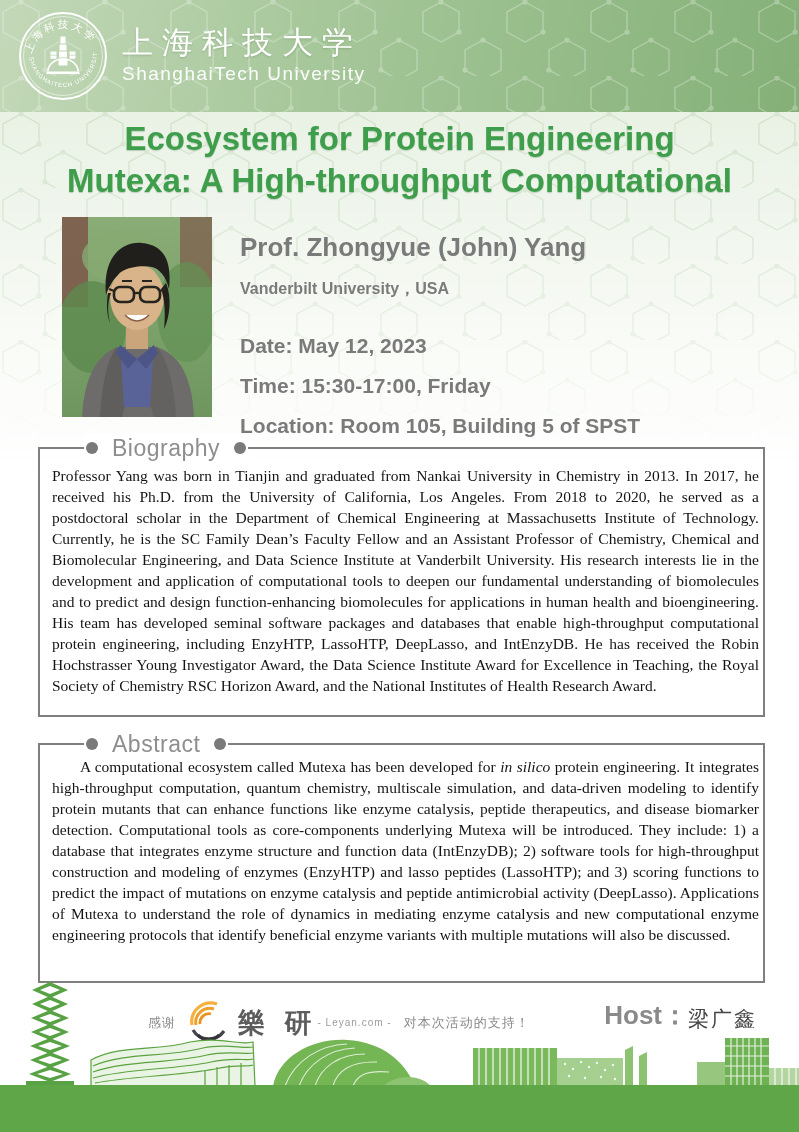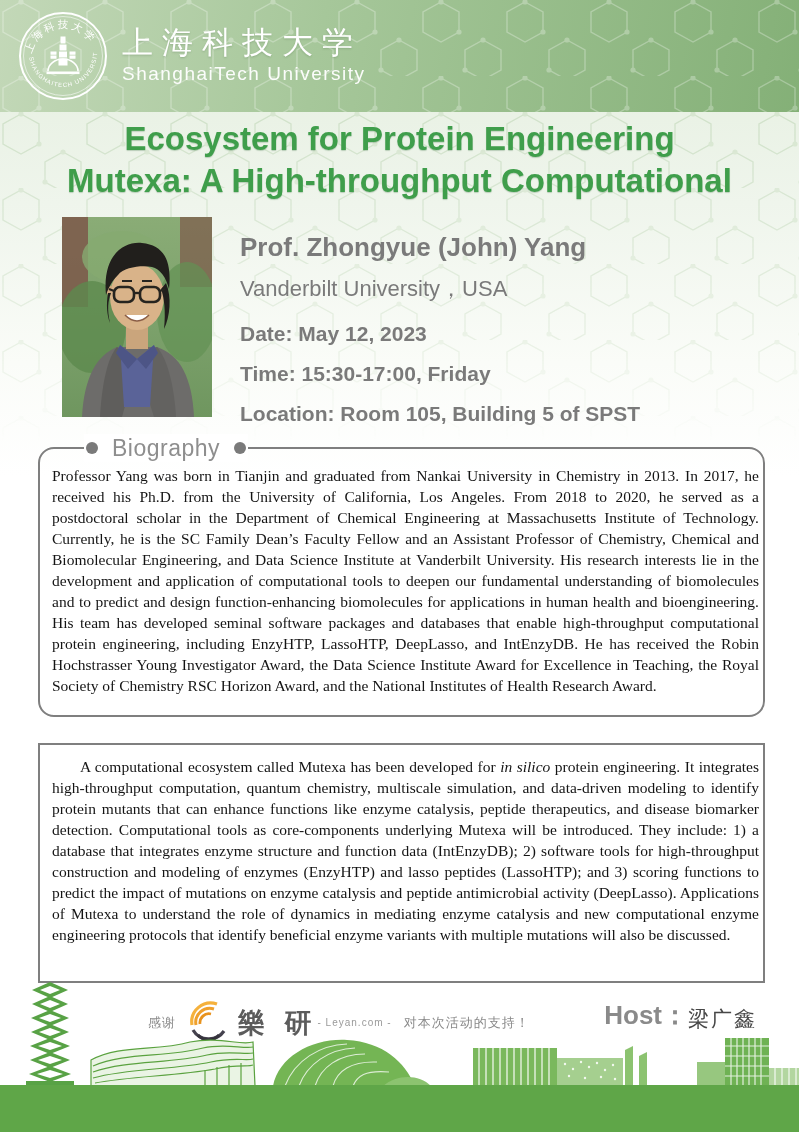--- a/index.html
+++ b/index.html
@@ -26,28 +26,28 @@
   
   .main-title{
     position:absolute;top:118px;left:0;width:799px;text-align:center;
     color:#3f9e4b;font-size:33px;font-weight:700;line-height:42px;letter-spacing:0px;
     text-shadow:0 1px 1px rgba(30,90,40,.25);
   }
   
   .photo{position:absolute;left:62px;top:217px;width:150px;height:200px;overflow:hidden;}
   .speaker-info{position:absolute;left:240px;top:226px;width:545px;color:#7a7a7a;}
   .speaker-name{font-size:26px;font-weight:700;line-height:42px;}
-  .speaker-aff{font-size:22px;font-weight:400;line-height:42px;margin-bottom:4px;}
+  .speaker-aff{font-size:16px;font-weight:700;line-height:42px;margin-bottom:16px;}
   .speaker-line{font-size:21px;font-weight:700;line-height:40px;}
   
   .section-box{
     position:absolute;left:38px;width:727px;box-sizing:border-box;
     border:2px solid #7f7f7f;background:transparent;
   }
-  .box-bio{top:447px;height:270px;border-radius:16px;}
+  .box-bio{top:447px;height:270px;}
   .box-abs{top:743px;height:240px;}
   .legend{
     position:absolute;top:-15px;left:44px;height:28px;display:flex;align-items:center;
     background:#ffffff;padding:0 2px;
   }
   .bullet{width:12px;height:12px;border-radius:50%;background:#7a7a7a;flex:0 0 auto;}
   .legend-title{font-size:23px;color:#8e8e8e;letter-spacing:.5px;padding:0 14px;white-space:nowrap;}
   .section-text{
     margin:0;padding:16px 4px 0 12px;
     font-family:"Liberation Serif",serif;font-size:15.5px;line-height:21px;
@@ -203,20 +203,25 @@
   <div class="section-box box-bio">
     <div class="legend">
       <span class="bullet"></span>
       <span class="legend-title">Biography</span>
       <span class="bullet"></span>
     </div>
     <p class="section-text">Professor Yang was born in Tianjin and graduated from Nankai University in Chemistry in 2013. In 2017, he received his Ph.D. from the University of California, Los Angeles. From 2018 to 2020, he served as a postdoctoral scholar in the Department of Chemical Engineering at Massachusetts Institute of Technology. Currently, he is the SC Family Dean’s Faculty Fellow and an Assistant Professor of Chemistry, Chemical and Biomolecular Engineering, and Data Science Institute at Vanderbilt University. His research interests lie in the development and application of computational tools to deepen our fundamental understanding of biomolecules and to predict and design function-enhancing biomolecules for applications in human health and bioengineering. His team has developed seminal software packages and databases that enable high-throughput computational protein engineering, including EnzyHTP, LassoHTP, DeepLasso, and IntEnzyDB. He has received the Robin Hochstrasser Young Investigator Award, the Data Science Institute Award for Excellence in Teaching, the Royal Society of Chemistry RSC Horizon Award, and the National Institutes of Health Research Award.</p>
   </div>
 
   <div class="section-box box-abs">
+    <div class="legend">
+      <span class="bullet"></span>
+      <span class="legend-title">Abstract</span>
+      <span class="bullet"></span>
+    </div>
     <p class="section-text abs-text"><span>A computational ecosystem called Mutexa has been developed for </span><i>in silico</i><span> protein engineering. It integrates high-throughput computation, quantum chemistry, multiscale simulation, and data-driven modeling to identify protein mutants that can enhance functions like enzyme catalysis, peptide therapeutics, and disease biomarker detection. Computational tools as core-components underlying Mutexa will be introduced. They include: 1) a database that integrates enzyme structure and function data (IntEnzyDB); 2) software tools for high-throughput construction and modeling of enzymes (EnzyHTP) and lasso peptides (LassoHTP); and 3) scoring functions to predict the impact of mutations on enzyme catalysis and peptide antimicrobial activity (DeepLasso). Applications of Mutexa to understand the role of dynamics in mediating enzyme catalysis and new computational enzyme engineering protocols that identify beneficial enzyme variants with multiple mutations will also be discussed.</span></p>
   </div>
 
   <div class="sponsor-row">
     <span class="thanks">感谢</span>
     <svg class="leyan-logo" width="44" height="46" viewBox="0 0 44 46">
       <path d="M31,4 A19,19 0 0 0 6,25" fill="none" stroke="#f5b13c" stroke-width="3.2"></path>
       <path d="M28,9 A14,14 0 0 0 10,25" fill="none" stroke="#efa02c" stroke-width="3"></path>
       <path d="M25,14 A9,9 0 0 0 14,24" fill="none" stroke="#e8921c" stroke-width="2.8"></path>
       <path d="M7,30 A18,17 0 0 0 38,31" fill="none" stroke="#45424e" stroke-width="3.2"></path>

